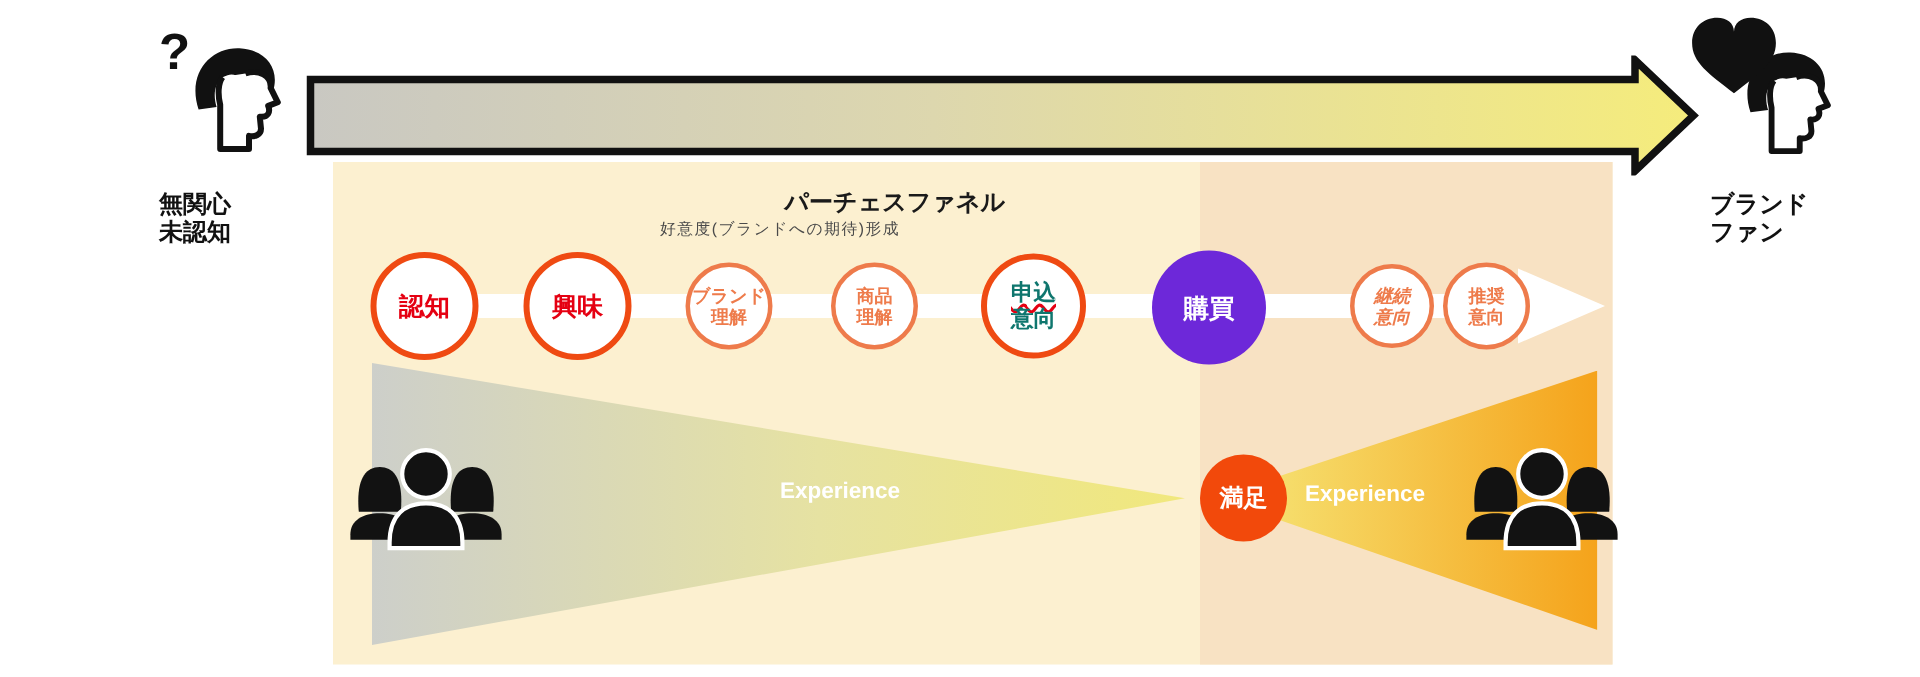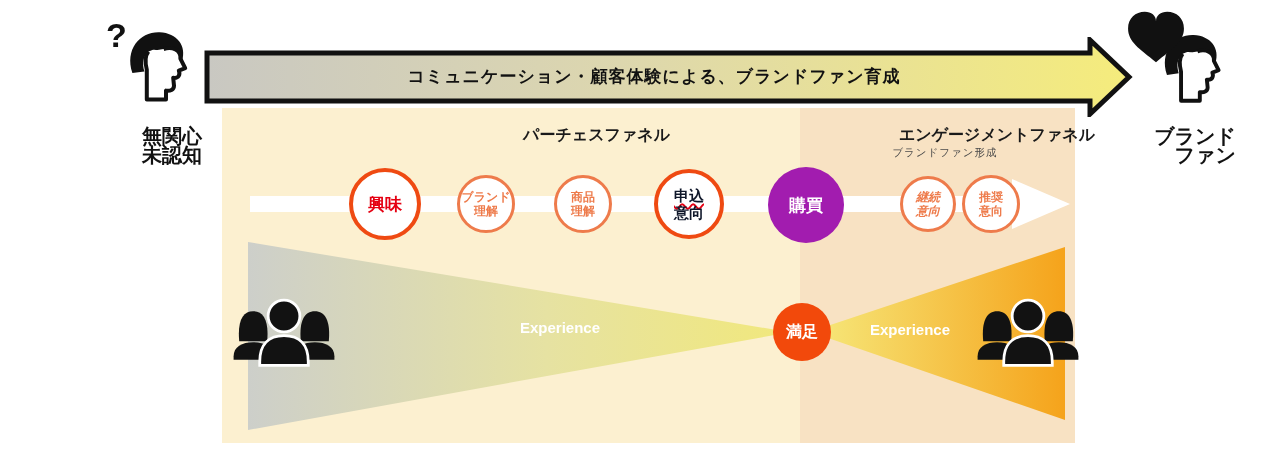--- a/index.html
+++ b/index.html
@@ -15,21 +15,21 @@
   .banner-svg{left:204px;top:37px;z-index:4;}
   .banner-text{
     left:254px;top:53px;width:800px;height:46px;display:flex;align-items:center;justify-content:center;
     font-size:17px;font-weight:bold;letter-spacing:1px;z-index:5;color:#111;
   }
   
   .qmark{left:106px;top:16px;font-size:34px;font-weight:bold;z-index:2;}
   .head-svg-left{left:118px;top:24px;z-index:1;}
   .heart-svg{left:1126px;top:10px;z-index:2;}
   .head-svg-right{left:1152px;top:28px;z-index:1;}
-  .persona-label{width:96px;text-align:right;font-size:20px;font-weight:bold;line-height:19px;z-index:2;}
+  .persona-label{width:96px;text-align:left;font-size:16px;font-weight:bold;line-height:19px;z-index:2;}
   .persona-label.left{left:106px;top:127px;}
   .persona-label.right{left:1140px;top:127px;}
   
   .funnel-title{width:300px;text-align:right;font-size:16px;font-weight:bold;z-index:2;color:#1a1a1a;}
   .funnel-sub{width:300px;text-align:center;font-size:10.5px;color:#4a4a4a;z-index:2;letter-spacing:1px;}
   .pf-title{left:370px;top:125px;}
   .pf-sub{left:370px;top:146px;}
   .ef-title{left:795px;top:125px;}
   .ef-sub{left:795px;top:146px;}
   
@@ -37,37 +37,37 @@
   .flow-arrowhead{
     left:1012px;top:179px;width:0;height:0;z-index:1;
     border-top:25px solid transparent;border-bottom:25px solid transparent;border-left:58px solid #fff;
   }
   
   .stage{
     position:absolute;background:#fff;border-radius:50%;display:flex;flex-direction:column;
     align-items:center;justify-content:center;z-index:3;font-weight:bold;text-align:center;box-sizing:border-box;
   }
   .stage.lg{border:4px solid #ef4a12;color:#e50012;font-size:17px;}
-  .stage.lg2{border:4px solid #ef4a12;color:#0f172a;font-size:15px;line-height:17px;}
+  .stage.lg2{border:4px solid #ef4a12;color:#0f766e;font-size:15px;line-height:17px;}
   .stage.sm{border:3px solid #ee7b4b;color:#ee7b4b;font-size:12px;line-height:14px;}
-  .stage.filled{background:#a21caf;border:none;color:#fff;font-size:17px;}
+  .stage.filled{background:#6d28d9;border:none;color:#fff;font-size:17px;}
   .wavy{text-decoration:underline wavy;text-decoration-color:#e50012;text-decoration-thickness:1.5px;text-underline-offset:2px;}
   
   .tri-left{
     left:248px;top:242px;width:542px;height:188px;z-index:1;
     background:linear-gradient(90deg,#cdcfca 0%,#e6e2a2 55%,#f1e87c 100%);
     clip-path:polygon(0 0,100% 48%,0 100%);
   }
   .tri-right{
     left:810px;top:247px;width:255px;height:173px;z-index:1;
     background:linear-gradient(90deg,#f6e97c 0%,#f5a31b 100%);
     clip-path:polygon(0 49%,100% 0,100% 100%);
   }
   .satisfaction{
-    left:773px;top:303px;width:58px;height:58px;border-radius:50%;background:#f2490b;
+    left:800px;top:303px;width:58px;height:58px;border-radius:50%;background:#f2490b;
     display:flex;align-items:center;justify-content:center;color:#fff;font-size:16px;font-weight:bold;z-index:3;
   }
   .exp-label{width:180px;text-align:center;color:#fff;font-size:15px;font-weight:bold;z-index:2;}
   .exp-left{left:470px;top:319px;}
   .exp-right{left:820px;top:321px;}
   .people-left{left:228px;top:291px;z-index:2;}
   .people-right{left:972px;top:291px;z-index:2;}
 </style>
 </head>
 <body>
@@ -80,21 +80,20 @@
   <svg class="abs banner-svg" width="930" height="80" viewBox="0 0 930 80">
     <defs>
       <linearGradient id="bannerGrad" x1="0" y1="0" x2="1" y2="0">
         <stop offset="0%" stop-color="#c9c8c2"></stop>
         <stop offset="45%" stop-color="#ddd7ae"></stop>
         <stop offset="100%" stop-color="#f5ec7c"></stop>
       </linearGradient>
     </defs>
     <polygon points="3,16 886,16 886,3 925,40 886,77 886,64 3,64" fill="url(#bannerGrad)" stroke="#111" stroke-width="5" stroke-linejoin="miter"></polygon>
   </svg>
-  <div class="abs banner-text">コミュニケーション・顧客体験による、ブランドファン育成</div>
 
   <span class="abs qmark">?</span>
   <svg class="abs head-svg-left" width="80" height="90" viewBox="0 0 100 110">
     <path d="M18 60 C8 30 28 8 52 9 C74 10 86 26 80 45 C77 55 68 60 59 58 L57 42 C55 32 46 28 39 33 C31 38 30 48 33 58 Z" fill="#111"></path>
     <path d="M57 30 C68 26 79 32 78 42 L84 54 L76 57 C78 62 76 67 69 66 L70 76 C70 81 65 83 60 82 L60 93 L36 93 L36 56 C34 48 34 38 38 33" fill="#fff" stroke="#111" stroke-width="5" stroke-linejoin="round"></path>
   </svg>
   <div class="abs persona-label left">
     <div>無関心</div>
     <div>未認知</div>
   </div>
@@ -105,26 +104,28 @@
   <svg class="abs head-svg-right" width="80" height="86" viewBox="0 0 100 110">
     <path d="M18 60 C8 30 28 8 52 9 C74 10 86 26 80 45 C77 55 68 60 59 58 L57 42 C55 32 46 28 39 33 C31 38 30 48 33 58 Z" fill="#111"></path>
     <path d="M57 30 C68 26 79 32 78 42 L84 54 L76 57 C78 62 76 67 69 66 L70 76 C70 81 65 83 60 82 L60 93 L36 93 L36 56 C34 48 34 38 38 33" fill="#fff" stroke="#111" stroke-width="5" stroke-linejoin="round"></path>
   </svg>
   <div class="abs persona-label right">
     <div>ブランド</div>
     <div>ファン</div>
   </div>
 
   <div class="abs funnel-title pf-title">パーチェスファネル</div>
-  <div class="abs funnel-title ef-title">エンゲージメントファネル</div>
-  <div class="abs funnel-sub ef-sub">ブランドファン形成</div>
+  <div class="abs funnel-sub pf-sub">好意度(ブランドへの期待)形成</div>
 
   <div class="abs flow-band"></div>
   <div class="abs flow-arrowhead"></div>
 
+  <div class="stage lg" style="left:247px;top:168px;width:72px;height:72px;">
+    <span>認知</span>
+  </div>
   <div class="stage lg" style="left:349px;top:168px;width:72px;height:72px;">
     <span>興味</span>
   </div>
   <div class="stage sm" style="left:457px;top:175px;width:58px;height:58px;">
     <span>ブランド</span>
     <span>理解</span>
   </div>
   <div class="stage sm" style="left:554px;top:175px;width:58px;height:58px;justify-content:center;">
     <span>商品</span>
     <span>理解</span>

